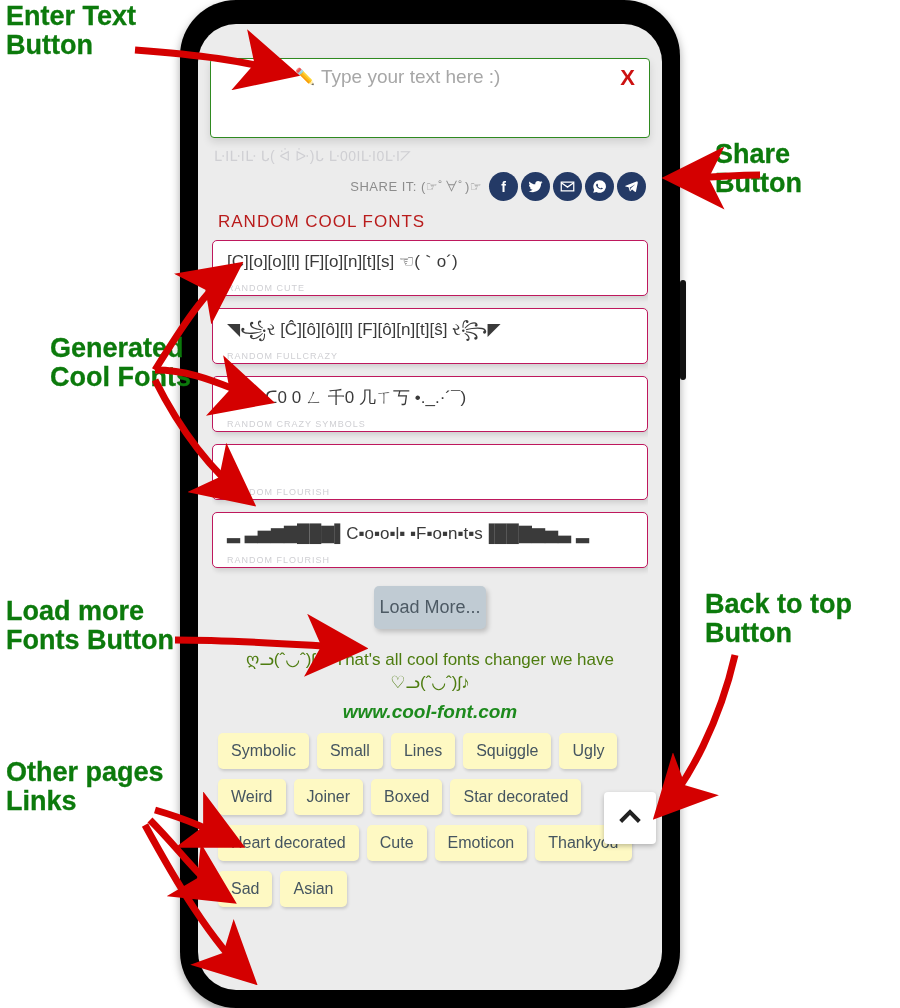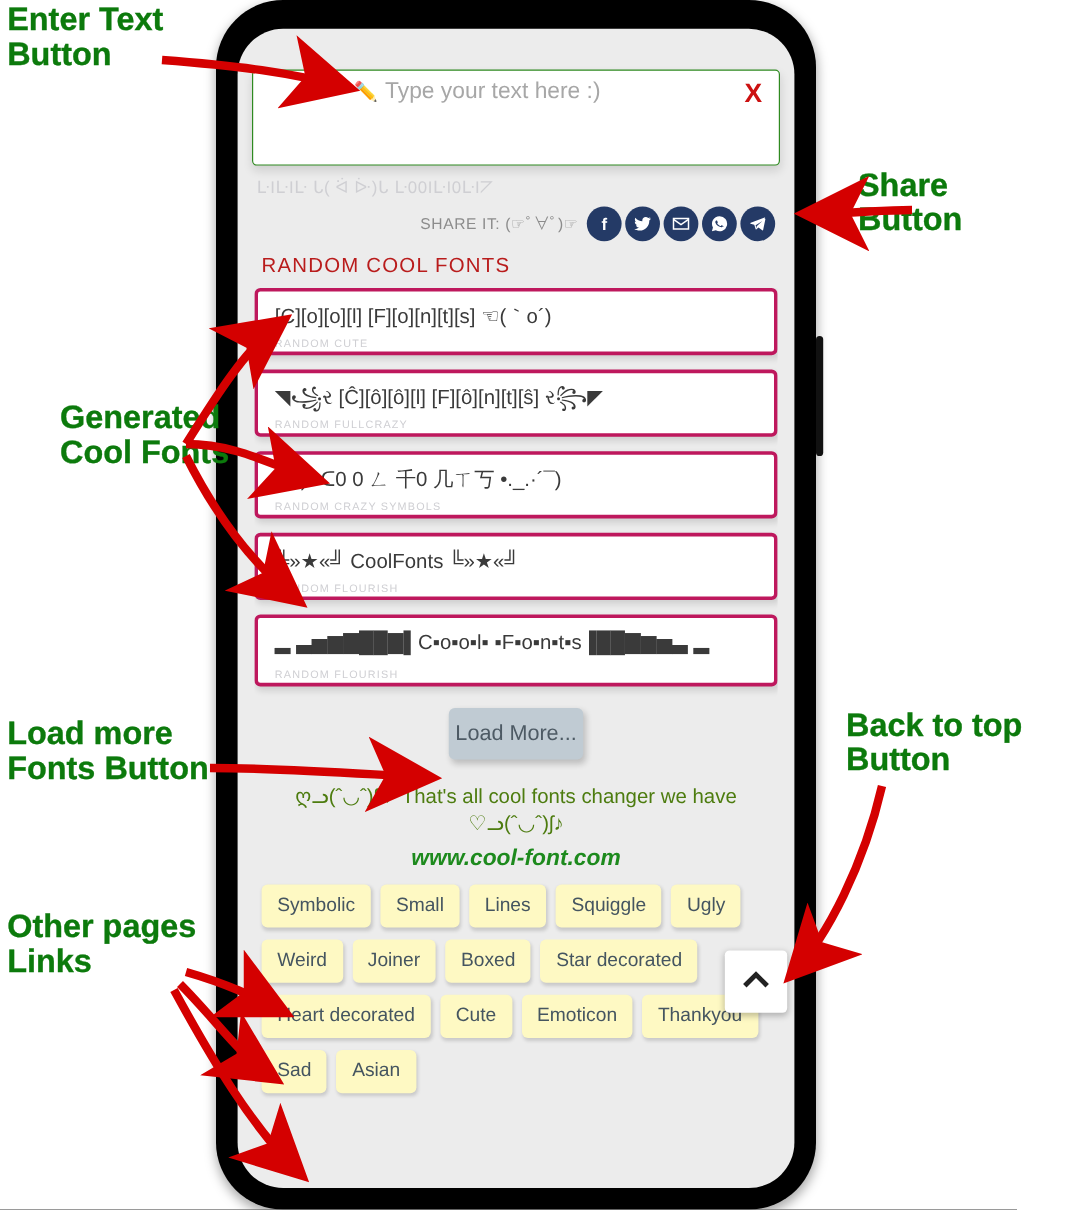--- a/index.html
+++ b/index.html
@@ -101,21 +101,21 @@
     position: absolute;
     left: 20px;
     top: 188px;
     color: #b91c1c;
     font-size: 17px;
     letter-spacing: 1px;
   }
   .font-card {
     position: relative;
     background: #fff;
-    border: 3px solid #be185d;
+    border: 1px solid #be185d;
     border-radius: 5px;
     box-shadow: 2px 3px 5px rgba(0,0,0,.12);
     margin-bottom: 12px;
     padding: 10px 14px 14px;
     color: #3a3a3a;
     min-height: 56px;
   }
   .font-card .styled-text { font-size: 17px; line-height: 1.3; word-break: break-word; }
   .font-card .card-sub {
     position: absolute;
@@ -249,21 +249,20 @@
       </div>
       <div class="font-card">
         <div class="styled-text">◥꧁ર [Ĉ][ô][ô][l] [F][ô][n][t][ŝ] ર꧂◤</div>
         <div class="card-sub">RANDOM FULLCRAZY</div>
       </div>
       <div class="font-card">
         <div class="styled-text">(‾̄ ‾̄)• ᑕ0 0 ㄥ 千0 几ㄒ丂 •._.·´¯)</div>
         <div class="card-sub">RANDOM CRAZY SYMBOLS</div>
       </div>
       <div class="font-card">
-        <div class="styled-text">╚»★«╝  CoolFonts  ╚»★«╝</div>
         <div class="card-sub">RANDOM FLOURISH</div>
       </div>
       <div class="font-card tall">
         <div class="styled-text">▂ ▃▅▆▇██▇▌C▪o▪o▪l▪ ▪F▪o▪n▪t▪s▐██▇▆▅▃ ▂</div>
         <div class="card-sub">RANDOM FLOURISH</div>
       </div>
 
       <div class="load-more-wrap">
         <span class="load-more">Load More...</span>
       </div>

